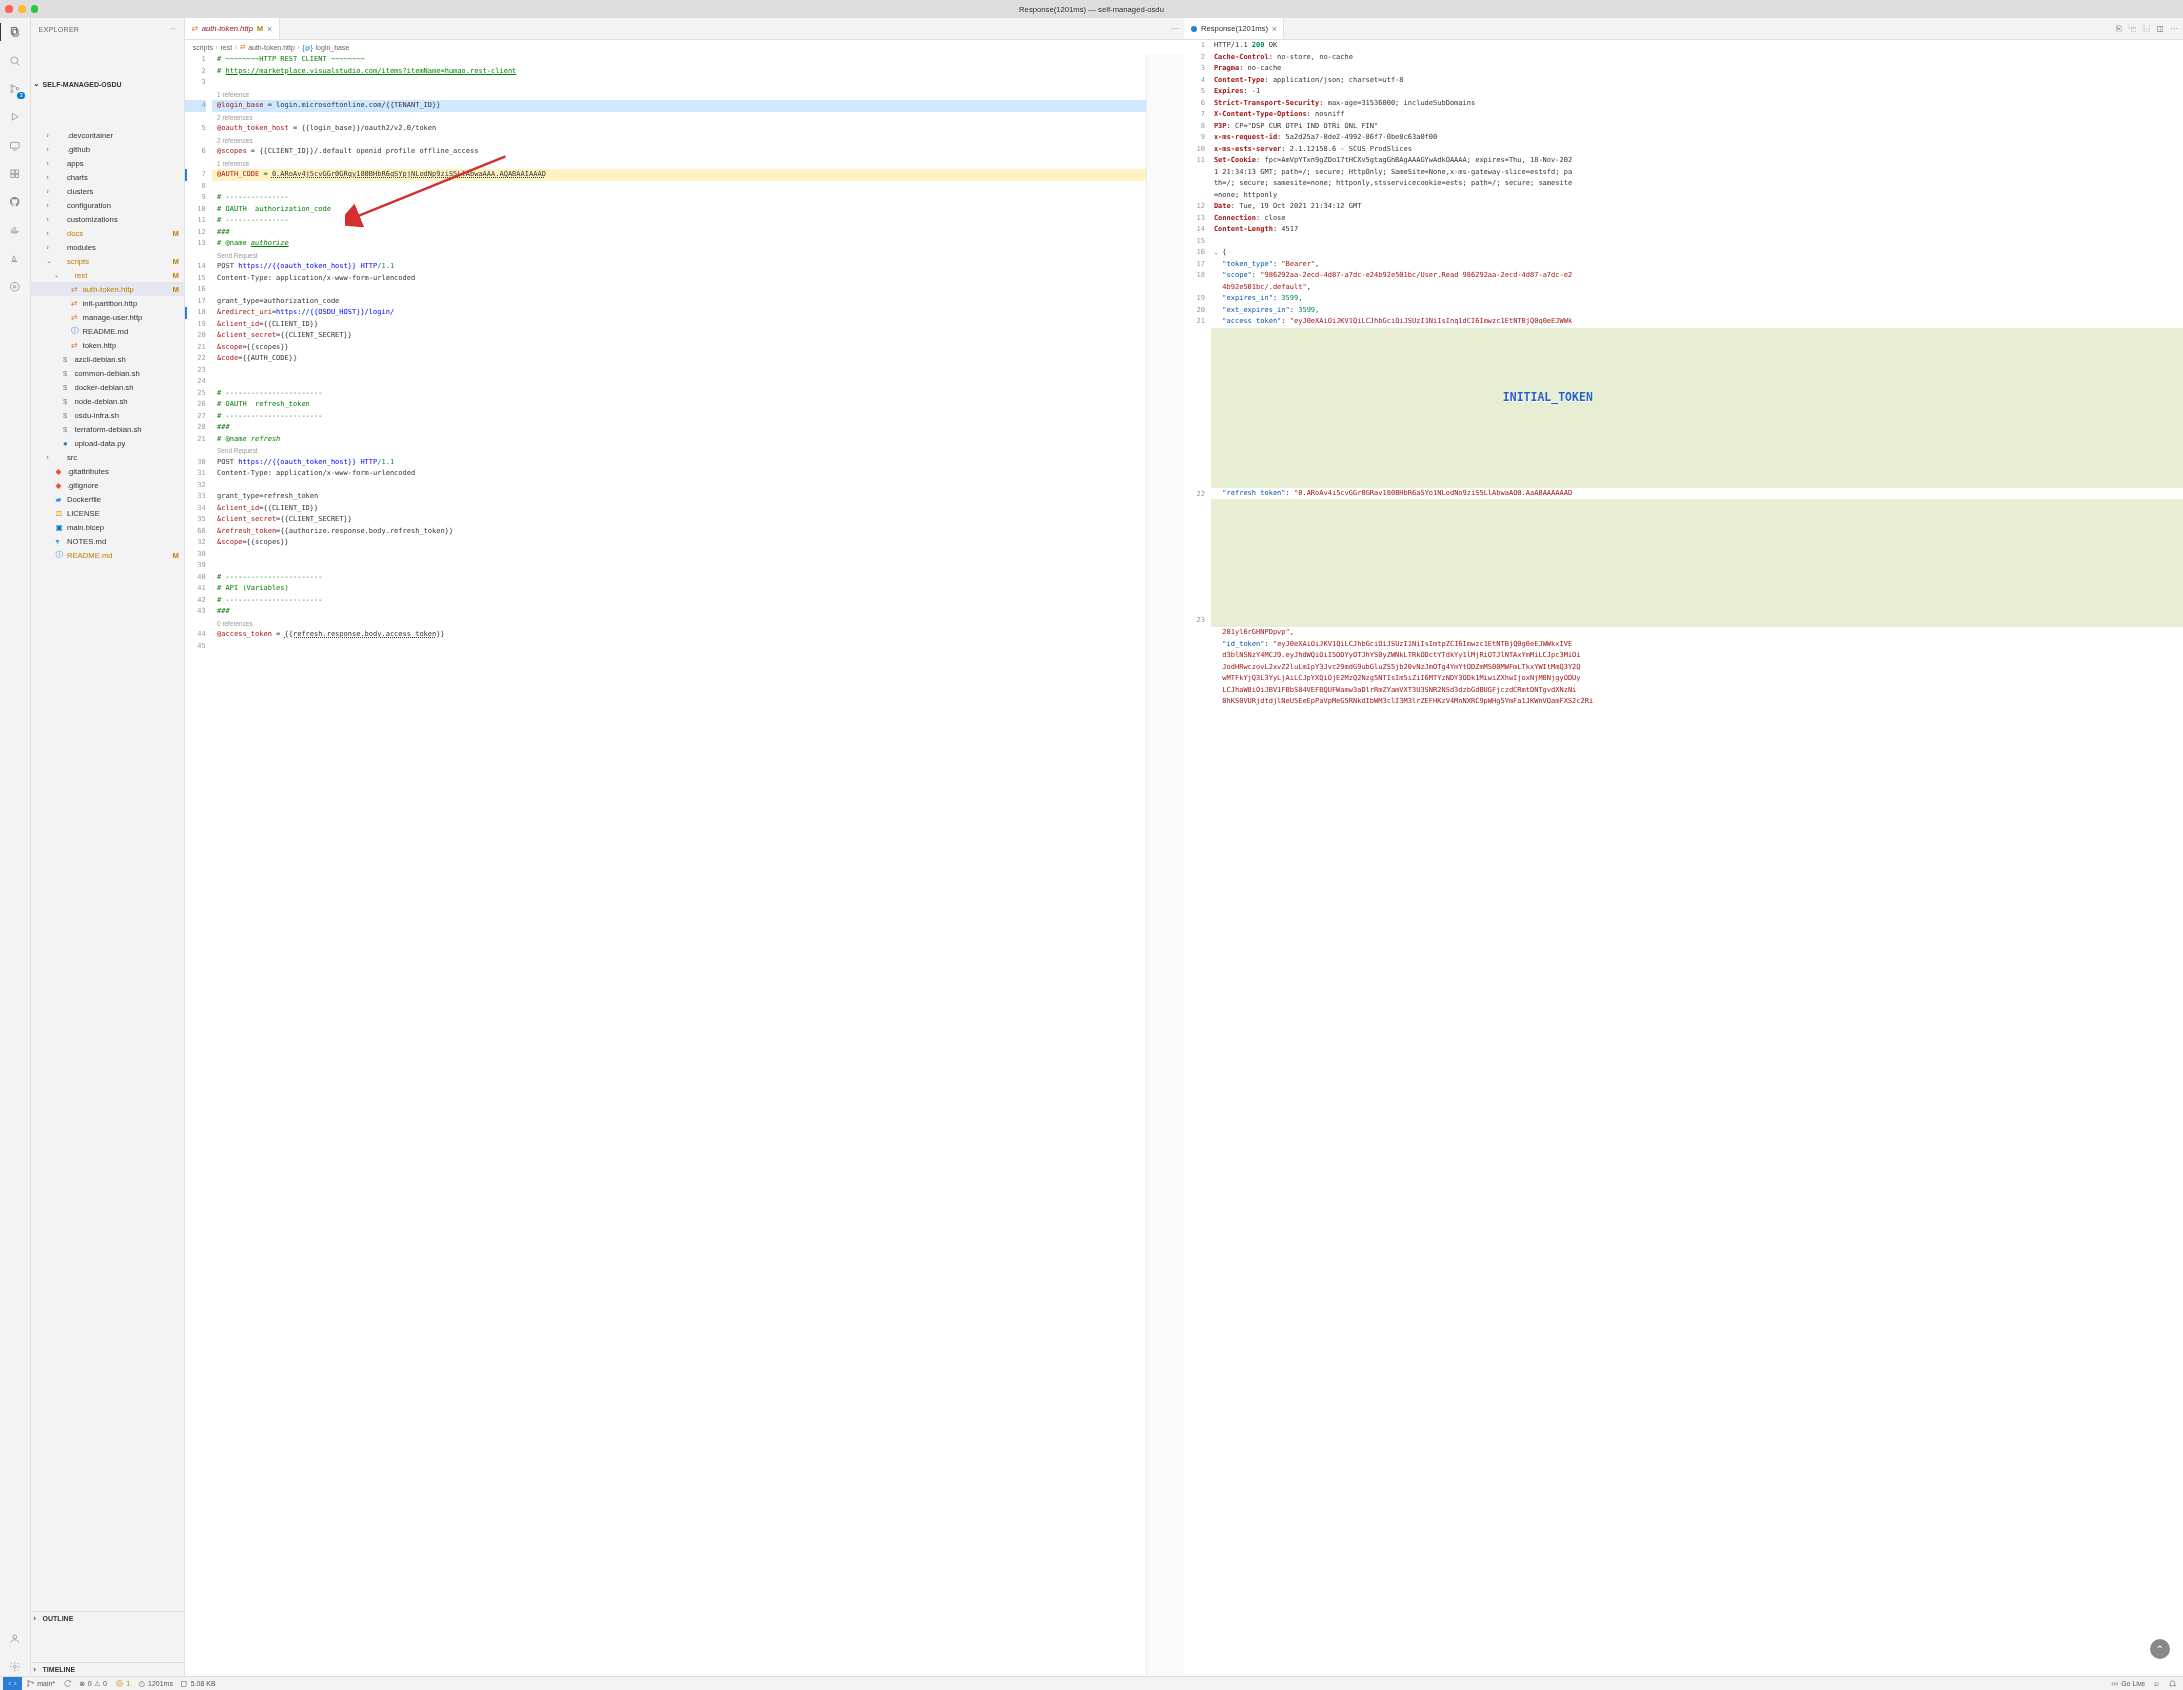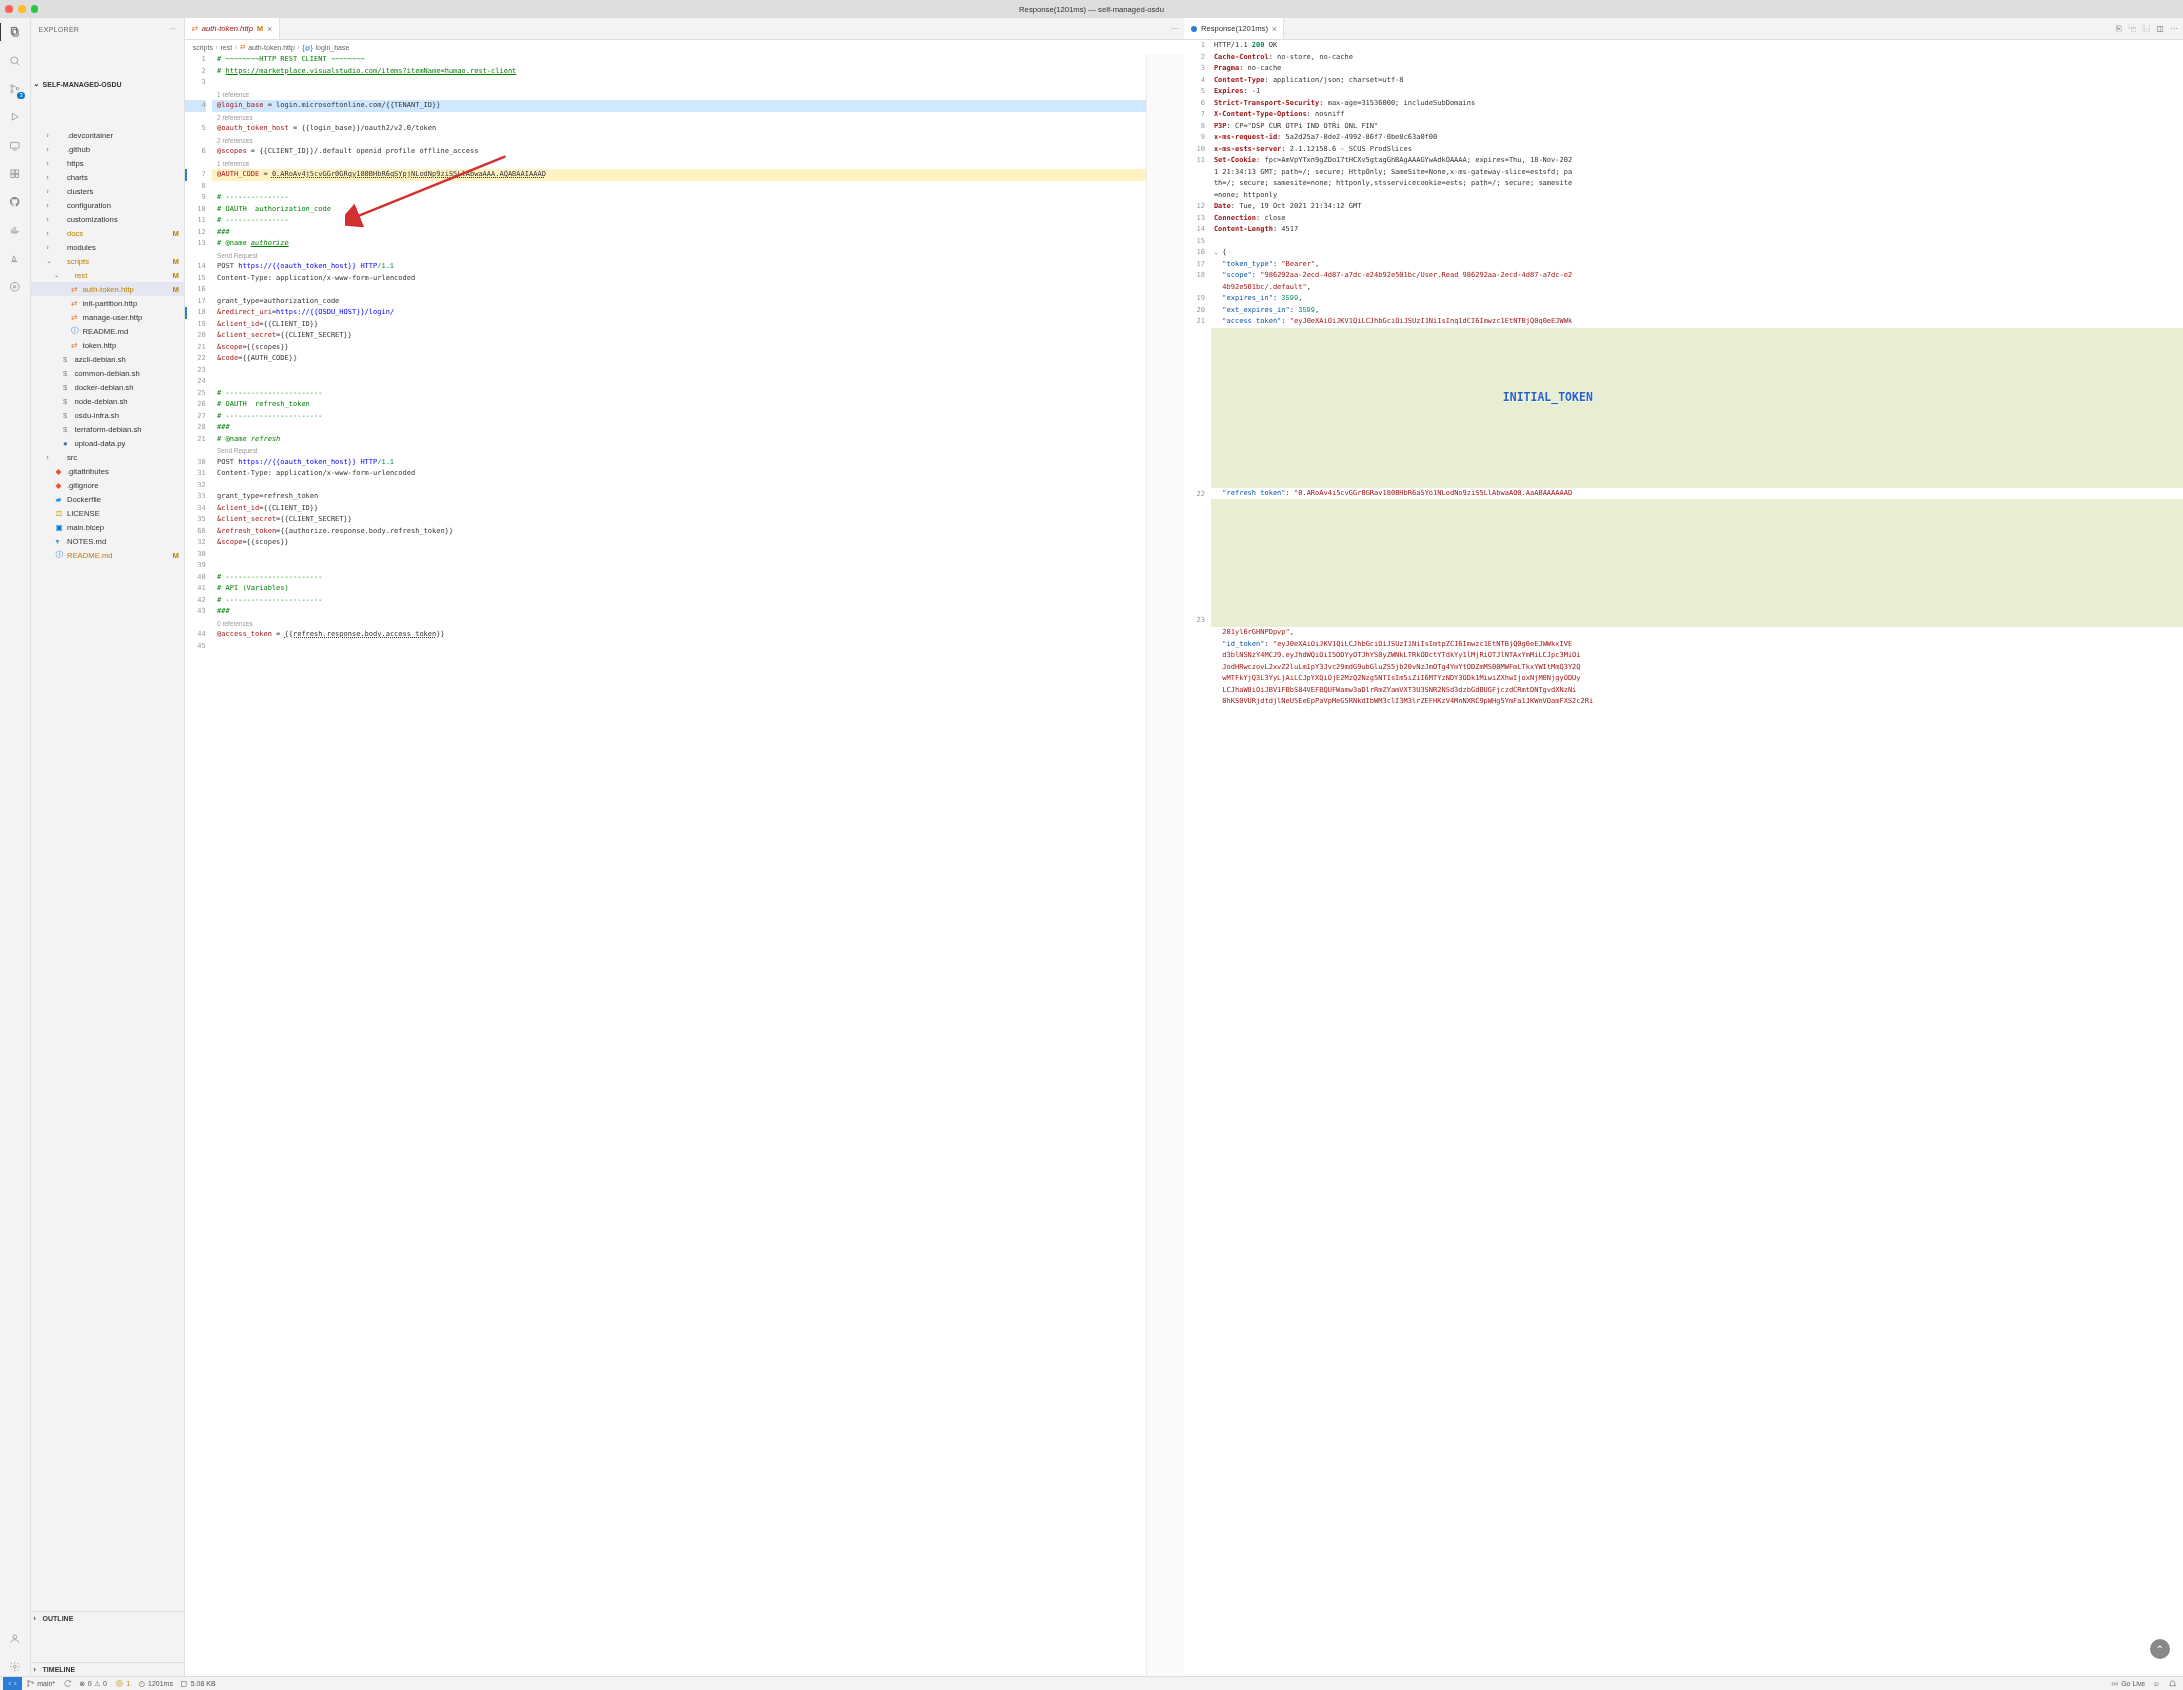--- a/index.html
+++ b/index.html
@@ -62,21 +62,21 @@
 .gut-line.highlighted { background: #cfe8ff; }
 .gut-line.bluebar::before { content:''; position:absolute; left:0; width:1.9px; height:11.5px; background:#2c7cd6; }
 .gut-line { position: relative; }
 .codelens { height: 11.5px; font-size: 6.4px; color: #999; padding-left: 5.1px; font-family: -apple-system, sans-serif; }
 
 .minimap { width: 38px; background: #fafafa; border-left: 0.6px solid #eee; }
 
 
 .c-comment { color: #008000; }
 .c-comment-u { color: #008000; text-decoration: underline; }
-.c-num { color: #098658; font-family: Liberation Mono, monospace; }
+.c-num { color: #098658; }
 .c-url { color: #0000ff; }
 .c-http { color: #0000ff; margin-top: 48px; }
 .c-red { color: #a31515; }
 .c-green { color: #008000; }
 .c-black { color: #333; }
 .c-amp { color: #a31515; }
 .c-dotted { text-decoration: underline dotted; }
 
 .divider-v { width: 0.6px; background: #e0e0e0; cursor: col-resize; }
 
@@ -209,21 +209,21 @@
           <span class="label">.devcontainer</span>
         </div>
         <div class="tree-item indent-1">
           <span class="chev">›</span>
           <span class="icon"></span>
           <span class="label">.github</span>
         </div>
         <div class="tree-item indent-1">
           <span class="chev">›</span>
           <span class="icon"></span>
-          <span class="label">https</span>
+          <span class="label">apps</span>
         </div>
         <div class="tree-item indent-1">
           <span class="chev">›</span>
           <span class="icon"></span>
           <span class="label">charts</span>
         </div>
         <div class="tree-item indent-1">
           <span class="chev">›</span>
           <span class="icon"></span>
           <span class="label">clusters</span>

